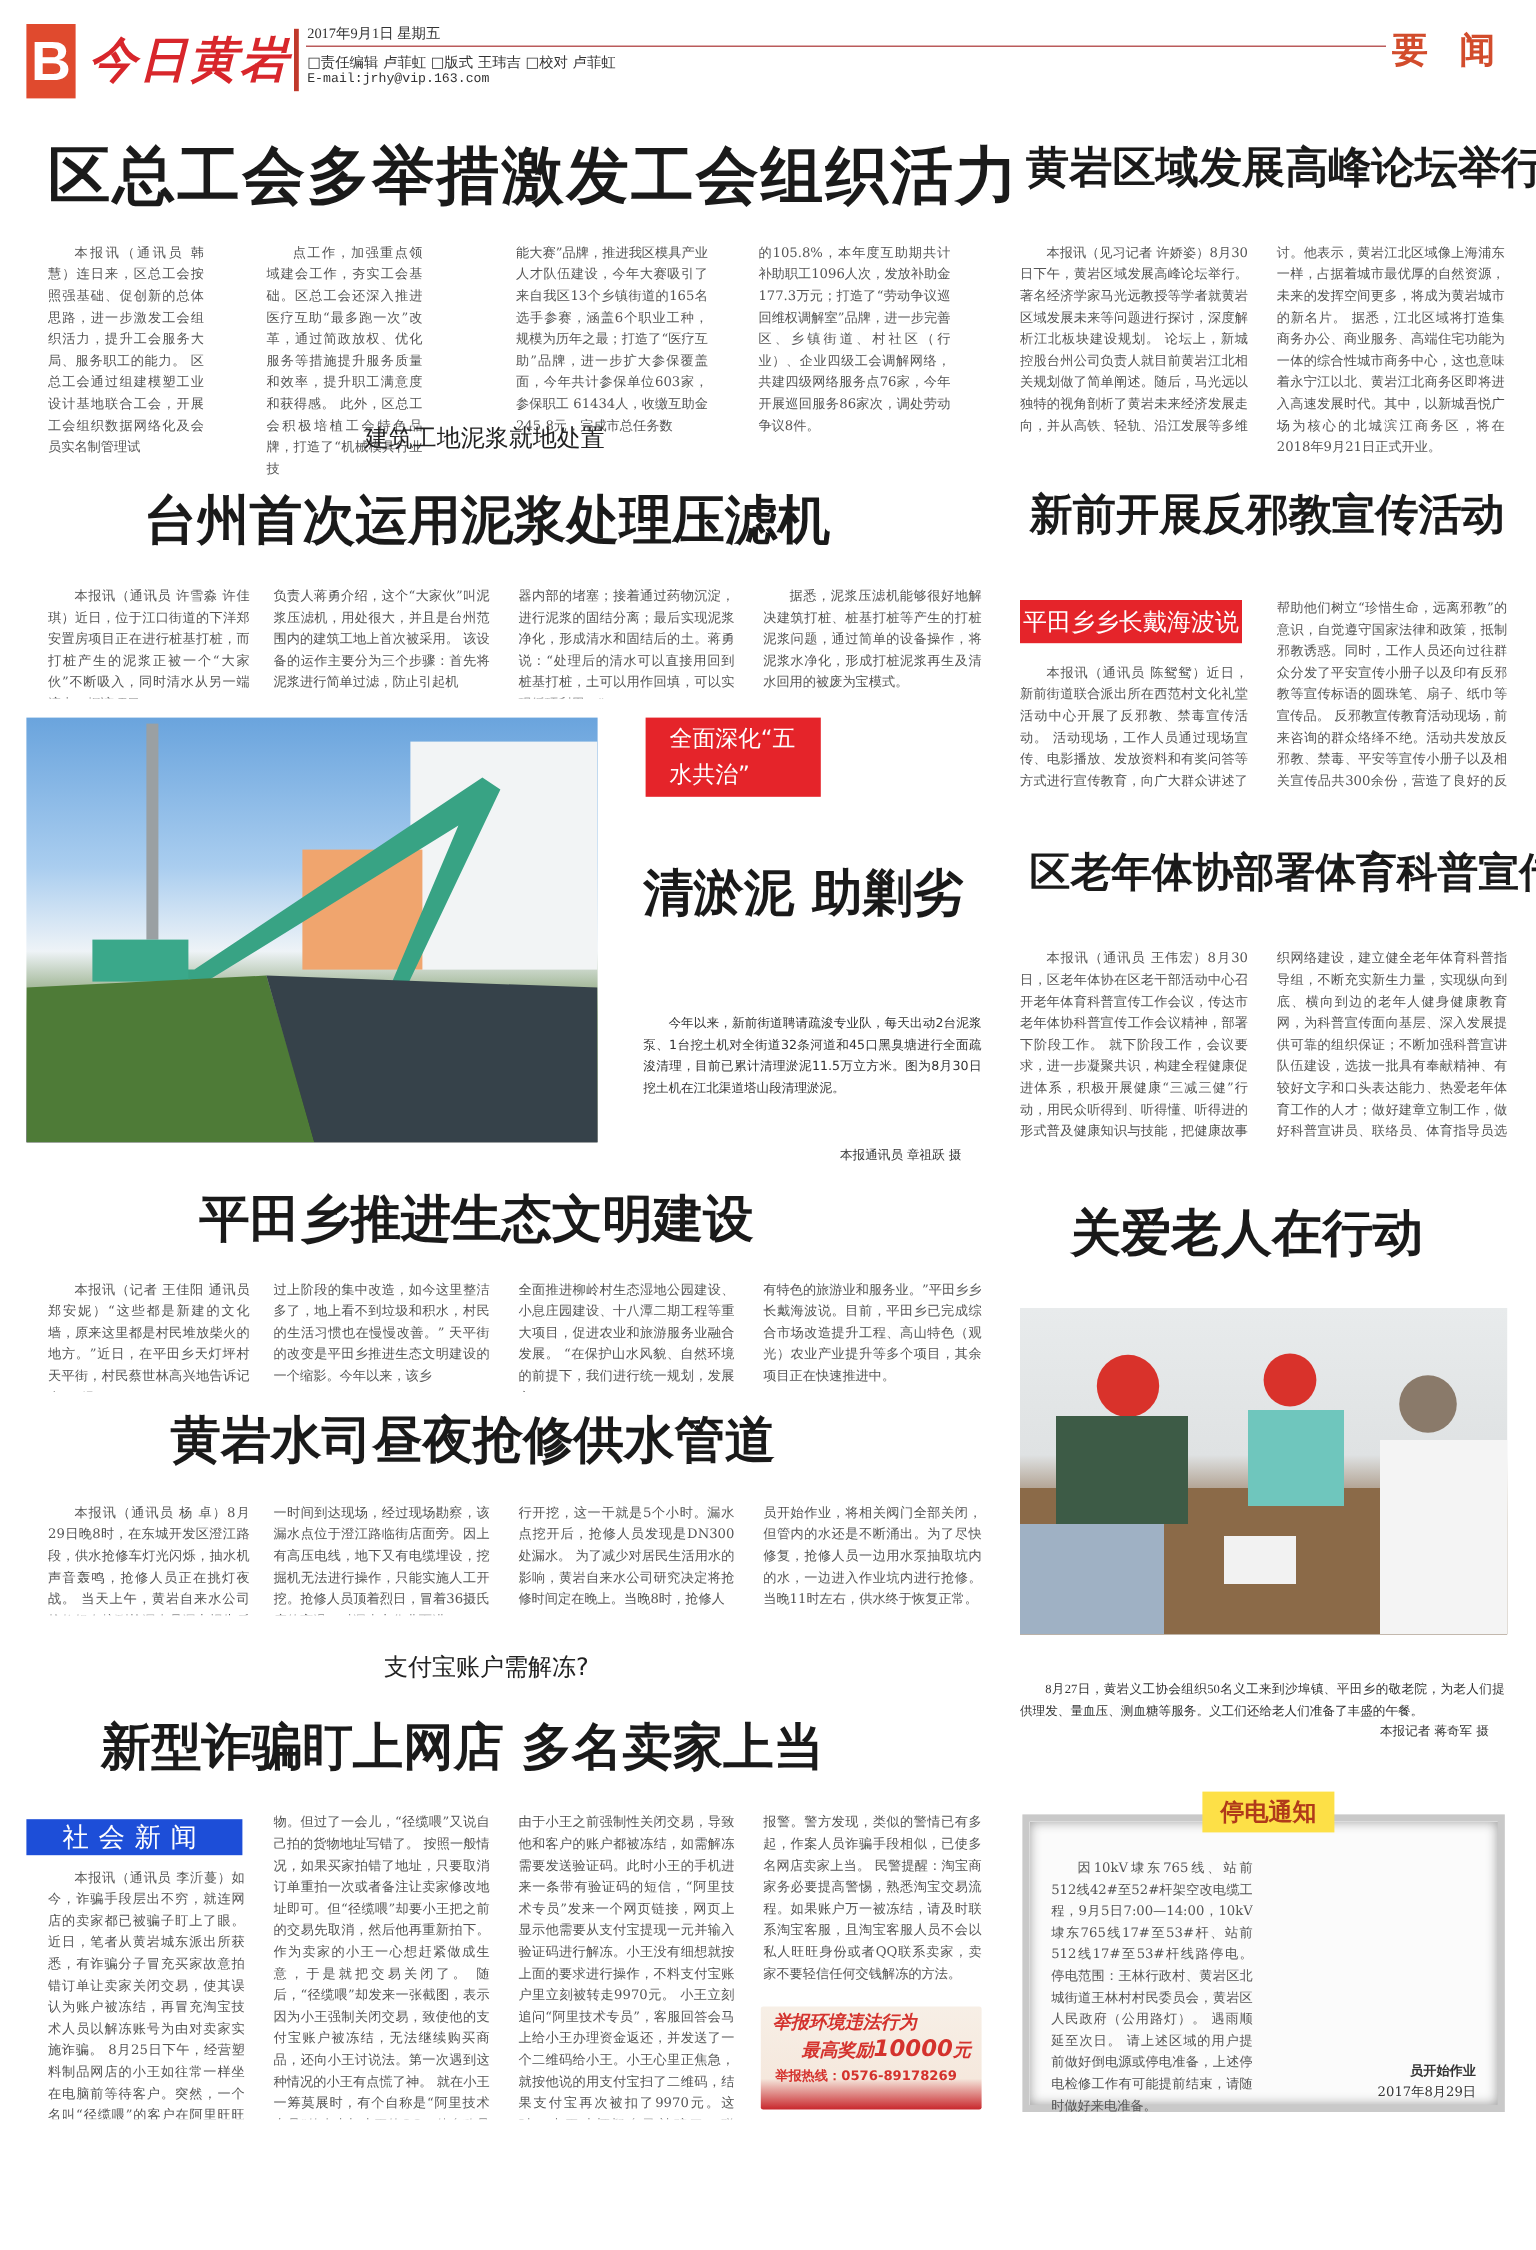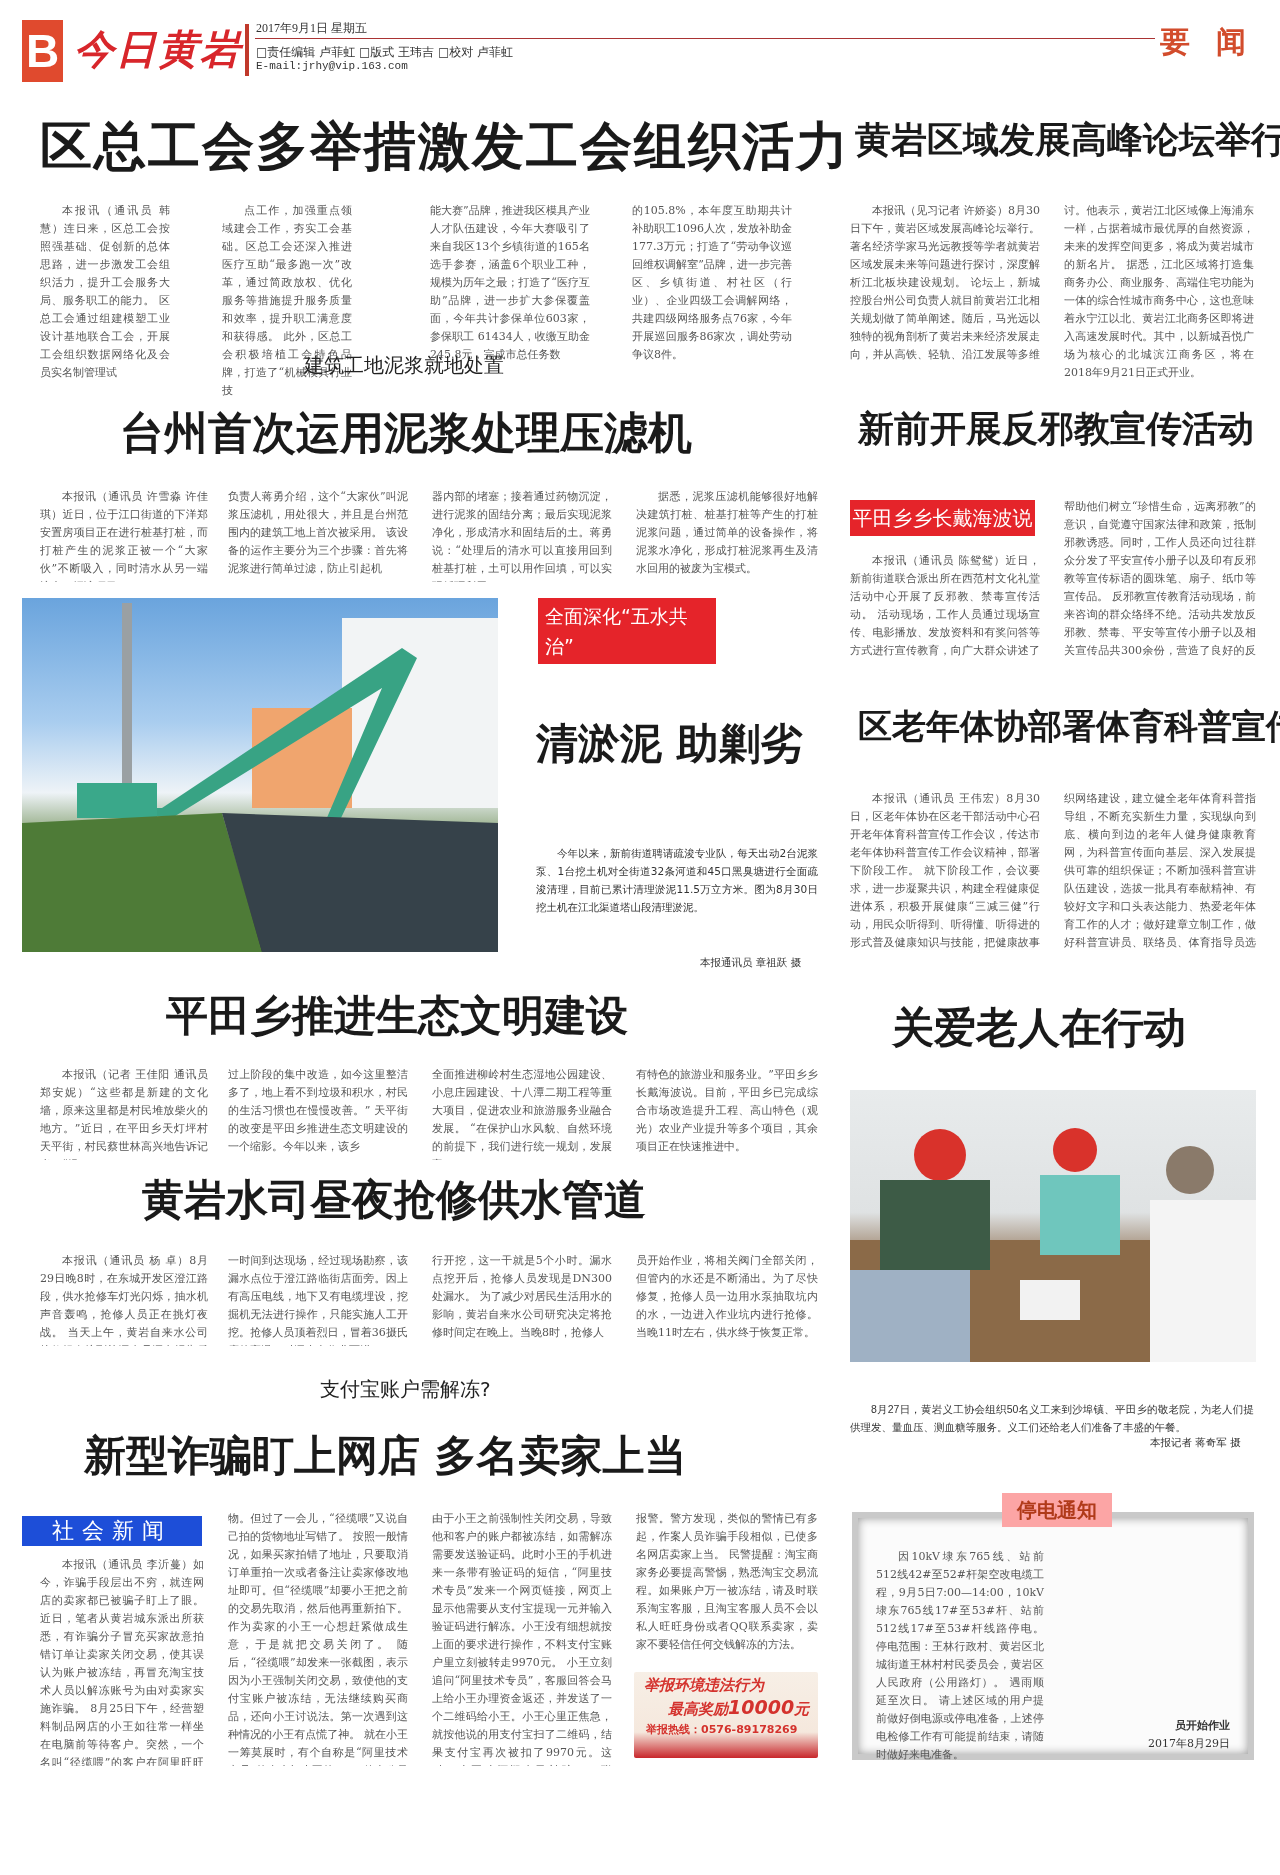--- a/index.html
+++ b/index.html
@@ -14,21 +14,21 @@
 .hdr-email{left:256px;top:60px;font:11px "Liberation Mono",monospace;color:#333}
 .section-tag{left:1160px;top:22px;font:bold 30px "DejaVu Sans",sans-serif;color:#d24c2c;letter-spacing:26px}
 .h-main{font-family:"DejaVu Sans",sans-serif;font-weight:bold;color:#1a1a1a;white-space:nowrap}
 .h-sub{font-family:"DejaVu Sans",sans-serif;color:#222;white-space:nowrap}
 .col{font:11px/18px "DejaVu Serif",serif;color:#555;text-align:justify}
 .ind{text-indent:2em}
 .redbox{background:#e5242a;color:#fff;font-family:"DejaVu Sans",sans-serif}
 .photo1{left:22px;top:598px;width:476px;height:354px;overflow:hidden;background:linear-gradient(180deg,#6aa4dd 0%,#a9cdef 35%,#eef3f7 55%,#6f8f56 70%,#4e6a3a 82%,#2f3536 100%)}
 .photo2{left:850px;top:1090px;width:406px;height:272px;overflow:hidden;background:linear-gradient(180deg,#e8ebec 0%,#dfe2e3 45%,#8a6b4c 65%,#6b5239 100%)}
 .notice{left:852px;top:1512px;width:402px;height:248px;border:6px solid #c9c9c9;background:#fbfbfb;box-shadow:inset 0 0 10px #999}
-.notice-tag{left:1002px;top:1493px;width:110px;height:34px;background:#fca5a5;color:#b03a1a;font:bold 20px "DejaVu Sans",sans-serif;display:flex;align-items:center;justify-content:center}
+.notice-tag{left:1002px;top:1493px;width:110px;height:34px;background:#fde047;color:#b03a1a;font:bold 20px "DejaVu Sans",sans-serif;display:flex;align-items:center;justify-content:center}
 .ad{left:634px;top:1672px;width:184px;height:86px;background:linear-gradient(180deg,#f7efe6 0%,#f5e8dd 70%,#c8262b 100%);border-radius:2px}
 .tag-blue{left:22px;top:1516px;width:180px;height:30px;background:#1d4ed8;color:#fff;font:22px "DejaVu Sans",sans-serif;letter-spacing:8px;display:flex;align-items:center;justify-content:center}
 </style>
 </head>
 <body>
 
 <div class="abs logo-b">B</div>
 <div class="abs logo-name">今日黄岩</div>
 <div class="abs hdr-bar"></div>
 <div class="abs hdr-line"></div>
@@ -63,21 +63,21 @@
   <svg width="476" height="354" viewBox="0 0 476 354">
     <rect x="320" y="20" width="156" height="190" fill="#f2f4f5"></rect>
     <rect x="230" y="110" width="100" height="100" fill="#f0a56e"></rect>
     <rect x="100" y="5" width="10" height="180" fill="#9aa0a3"></rect>
     <path d="M60 210 L140 210 L380 50 L395 60 L300 260 L290 255 L360 90 L150 220 Z" fill="#38a384"></path>
     <rect x="55" y="185" width="80" height="35" fill="#3aa88a"></rect>
     <path d="M0 225 L200 215 L240 354 L0 354 Z" fill="#4e7b37"></path>
     <path d="M200 215 L476 225 L476 354 L240 354 Z" fill="#36424a"></path>
   </svg>
 </div>
-<div class="abs redbox" style="left:538px;top:598px;width:178px;height:66px;font-size:19px;line-height:30px;padding:3px 7px;">
+<div class="abs redbox" style="left:538px;top:598px;width:146px;height:66px;font-size:19px;line-height:30px;padding:3px 20px;">
   <div>全面深化“五水共治”</div>
   <div>彻底剿灭劣V类水</div>
 </div>
 <div class="abs h-main" style="left:536px;top:716px;font-size:42px">清淤泥  助剿劣</div>
 <div class="abs col ind" style="left:536px;top:844px;width:282px;font-family:'DejaVu Sans',sans-serif;font-size:10.5px;color:#333">今年以来，新前街道聘请疏浚专业队，每天出动2台泥浆泵、1台挖土机对全街道32条河道和45口黑臭塘进行全面疏浚清理，目前已累计清理淤泥11.5万立方米。图为8月30日挖土机在江北渠道塔山段清理淤泥。</div>
 <div class="abs" style="left:700px;top:956px;font:10.5px 'DejaVu Sans',sans-serif;color:#333">本报通讯员 章祖跃 摄</div>
 
 <div class="abs h-main" style="left:858px;top:704px;font-size:34px">区老年体协部署体育科普宣传工作</div>
 <div class="abs col ind" style="left:850px;top:790px;width:190px;height:162px;overflow:hidden">本报讯（通讯员 王伟宏）8月30日，区老年体协在区老干部活动中心召开老年体育科普宣传工作会议，传达市老年体协科普宣传工作会议精神，部署下阶段工作。 就下阶段工作，会议要求，进一步凝聚共识，构建全程健康促进体系，积极开展健康“三减三健”行动，用民众听得到、听得懂、听得进的形式普及健康知识与技能，把健康故事讲好、讲精彩，让健康知识潜移默化植入人心；继续抓好组</div>
 <div class="abs col" style="left:1064px;top:790px;width:192px;height:162px;overflow:hidden">织网络建设，建立健全老年体育科普指导组，不断充实新生力量，实现纵向到底、横向到边的老年人健身健康教育网，为科普宣传面向基层、深入发展提供可靠的组织保证；不断加强科普宣讲队伍建设，选拔一批具有奉献精神、有较好文字和口头表达能力、热爱老年体育工作的人才；做好建章立制工作，做好科普宣讲员、联络员、体育指导员选拔选聘的档案记录，建立激励机制等，为老年体育科普宣传工作奠定基础。</div>
@@ -95,21 +95,21 @@
     <circle cx="90" cy="65" r="26" fill="#d9322b"></circle>
     <rect x="30" y="90" width="110" height="90" fill="#3d5b46"></rect>
     <circle cx="225" cy="60" r="22" fill="#d9322b"></circle>
     <rect x="190" y="85" width="80" height="80" fill="#6fc6bd"></rect>
     <circle cx="340" cy="80" r="24" fill="#8a7a6a"></circle>
     <rect x="300" y="110" width="106" height="162" fill="#f4f4f4"></rect>
     <rect x="170" y="190" width="60" height="40" fill="#f2f2f2"></rect>
     <rect x="0" y="180" width="120" height="92" fill="#9fb1c4"></rect>
   </svg>
 </div>
-<div class="abs col ind" style="left:850px;top:1400px;width:404px;font-family:Liberation Sans, sans-serif;font-size:10.5px;color:#333">8月27日，黄岩义工协会组织50名义工来到沙埠镇、平田乡的敬老院，为老人们提供理发、量血压、测血糖等服务。义工们还给老人们准备了丰盛的午餐。</div>
+<div class="abs col ind" style="left:850px;top:1400px;width:404px;font-family:Liberation Serif, serif;font-size:10.5px;color:#333">8月27日，黄岩义工协会组织50名义工来到沙埠镇、平田乡的敬老院，为老人们提供理发、量血压、测血糖等服务。义工们还给老人们准备了丰盛的午餐。</div>
 <div class="abs" style="left:1150px;top:1436px;font:10.5px 'DejaVu Sans',sans-serif;color:#333">本报记者 蒋奇军 摄</div>
 
 <div class="abs h-main" style="left:142px;top:1172px;font-size:42px">黄岩水司昼夜抢修供水管道</div>
 <div class="abs col ind" style="left:40px;top:1252px;width:168px;height:94px;overflow:hidden">本报讯（通讯员 杨 卓）8月29日晚8时，在东城开发区澄江路段，供水抢修车灯光闪烁，抽水机声音轰鸣，抢修人员正在挑灯夜战。 当天上午，黄岩自来水公司抢修组在接到检漏人员漏点报告后第</div>
 <div class="abs col" style="left:228px;top:1252px;width:180px;height:94px;overflow:hidden">一时间到达现场，经过现场勘察，该漏水点位于澄江路临街店面旁。因上有高压电线，地下又有电缆埋设，挖掘机无法进行操作，只能实施人工开挖。抢修人员顶着烈日，冒着36摄氏度的高温，对漏水点作业面进</div>
 <div class="abs col" style="left:432px;top:1252px;width:180px;height:94px;overflow:hidden">行开挖，这一干就是5个小时。漏水点挖开后，抢修人员发现是DN300处漏水。 为了减少对居民生活用水的影响，黄岩自来水公司研究决定将抢修时间定在晚上。当晚8时，抢修人</div>
 <div class="abs col" style="left:636px;top:1252px;width:182px;height:94px;overflow:hidden">员开始作业，将相关阀门全部关闭，但管内的水还是不断涌出。为了尽快修复，抢修人员一边用水泵抽取坑内的水，一边进入作业坑内进行抢修。当晚11时左右，供水终于恢复正常。</div>
 
 <div class="abs h-sub" style="left:320px;top:1376px;font-size:20px">支付宝账户需解冻?</div>
 <div class="abs h-main" style="left:84px;top:1428px;font-size:42px">新型诈骗盯上网店  多名卖家上当</div>

